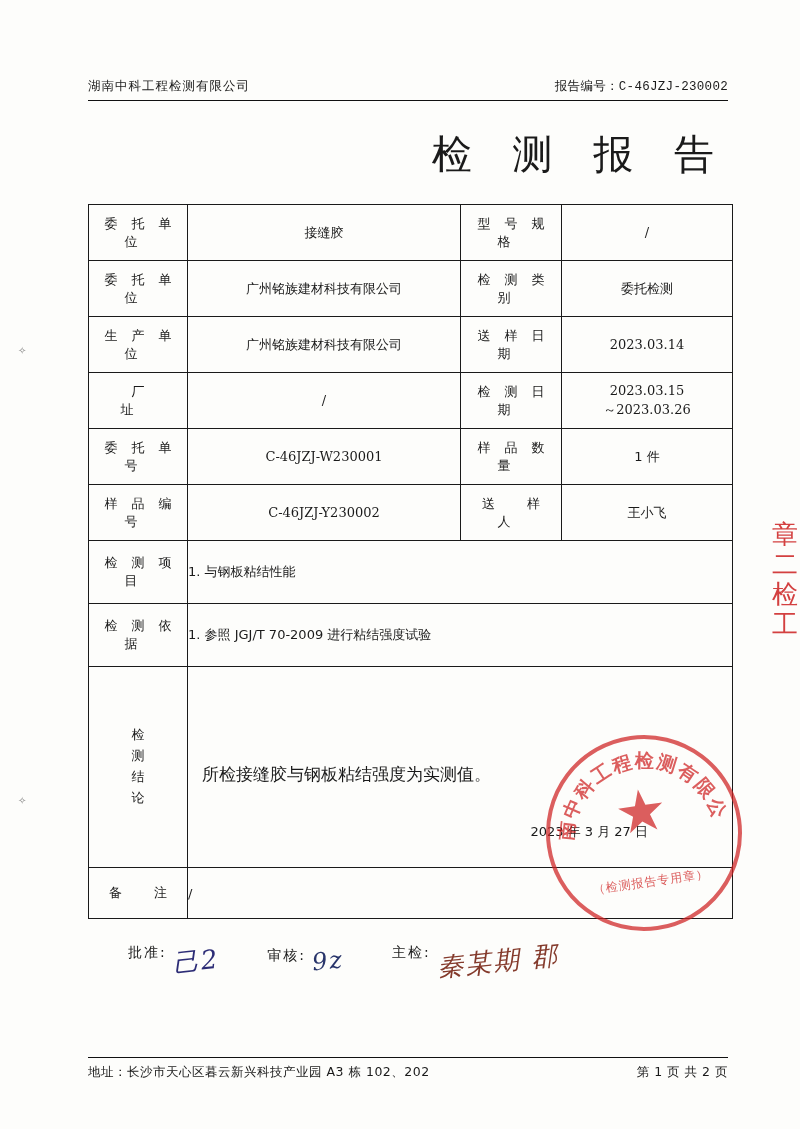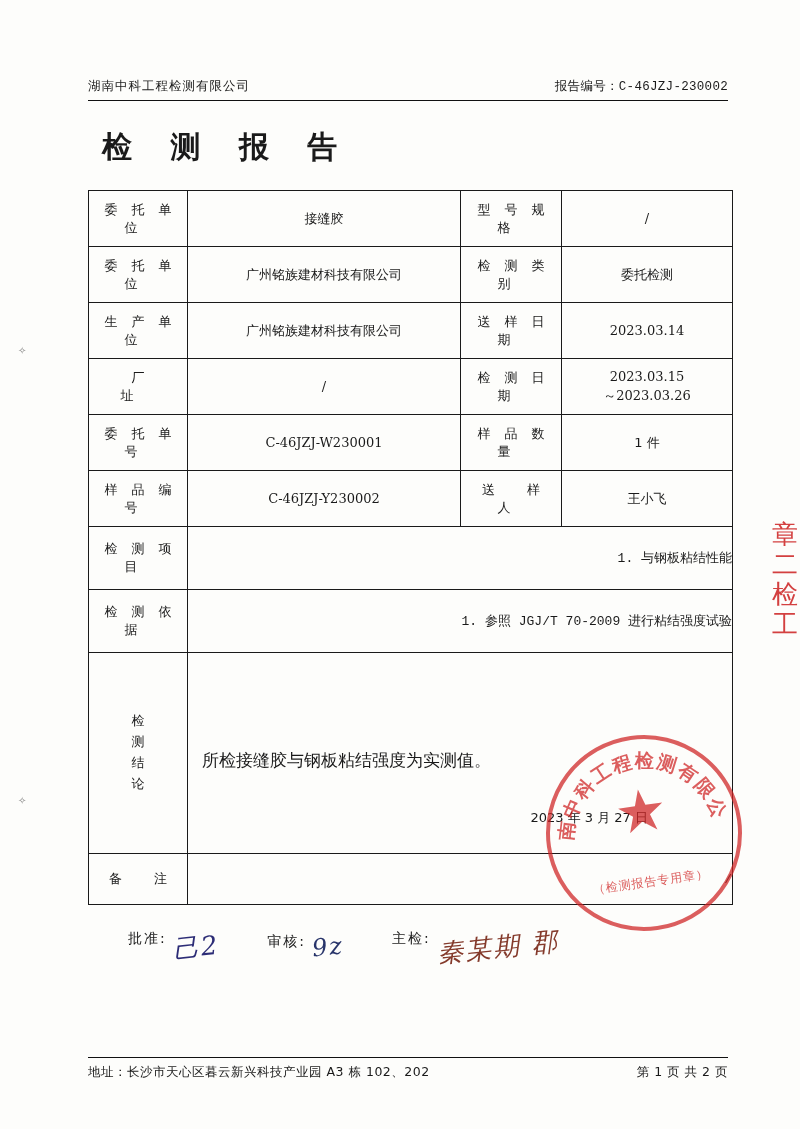--- a/index.html
+++ b/index.html
@@ -31,23 +31,23 @@
     padding-bottom: 5px;
     border-bottom: 1.6px solid #111;
     letter-spacing: 0.5px;
   }
   .hdr .company { letter-spacing: 1px; }
   .hdr .reportno { letter-spacing: 0.3px; }
   .hdr .reportno .code { font-family: Liberation Mono, monospace; }
 
   
   .title {
-    text-align: left;
-    font-size: 30px;
-    font-weight: bold;
+    text-align: right;
+    font-size: 40px;
+    font-weight: normal;
     letter-spacing: 14px;
     margin: 26px 0 22px 14px;
     font-family: "DejaVu Sans", "Liberation Sans", sans-serif;
   }
 
   
   table.main {
     width: 100%;
     border-collapse: collapse;
     table-layout: fixed;
@@ -68,24 +68,23 @@
   .val-c {
     text-align: center;
     font-family: "DejaVu Serif", "Liberation Serif", serif;
     font-size: 13px;
   }
   .val-cn {
     text-align: center;
     font-size: 13px;
   }
   .val-l {
-    text-align: right;
+    text-align: left;
     padding-left: 14px;
     font-size: 13px;
-    font-family: Liberation Mono, monospace;
   }
   .w-lab { width: 98px; }
   .w-mid { width: 272px; }
   .w-lab2 { width: 100px; }
   .w-last { width: 170px; }
   .two-line { line-height: 1.45; }
 
   tr.r-item td { height: 62px; }
   tr.r-basis td { height: 62px; }
   tr.r-concl td { height: 200px; vertical-align: middle; }

